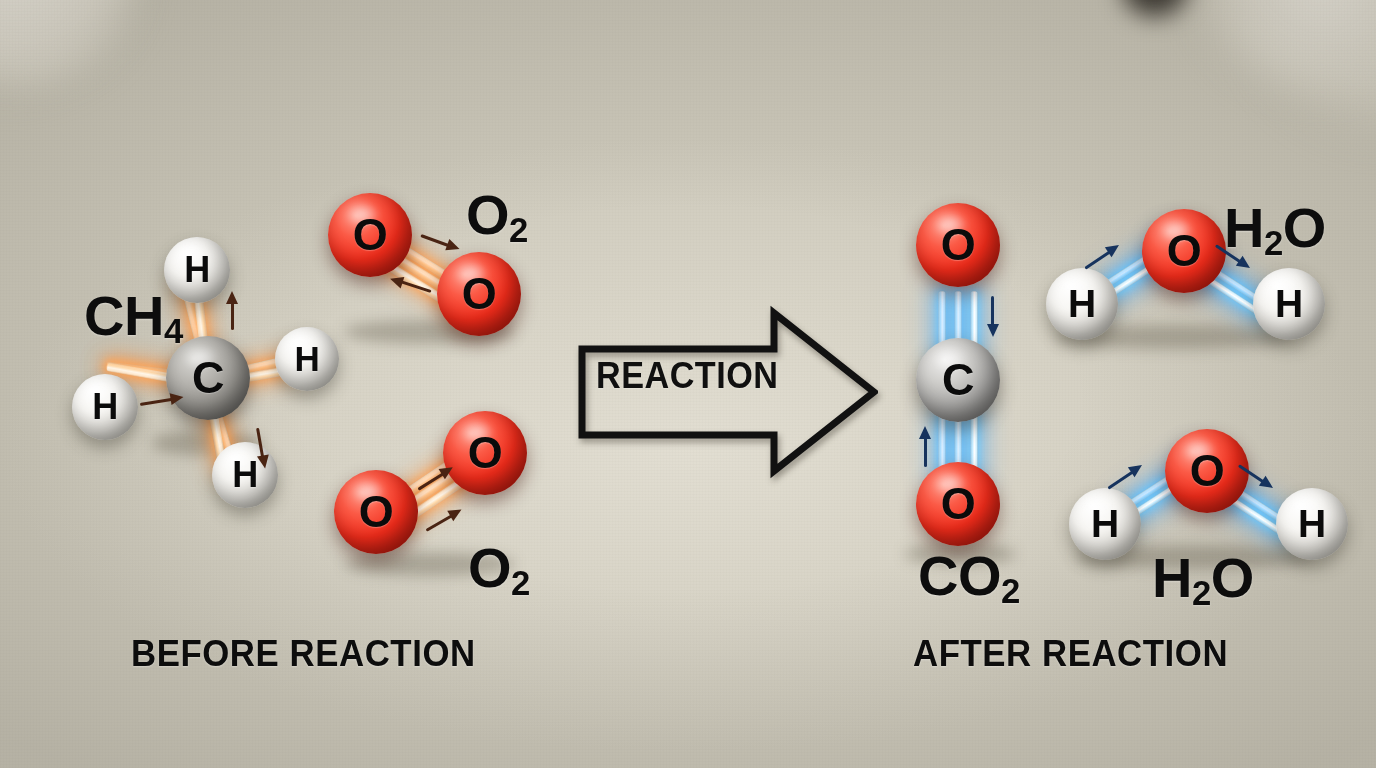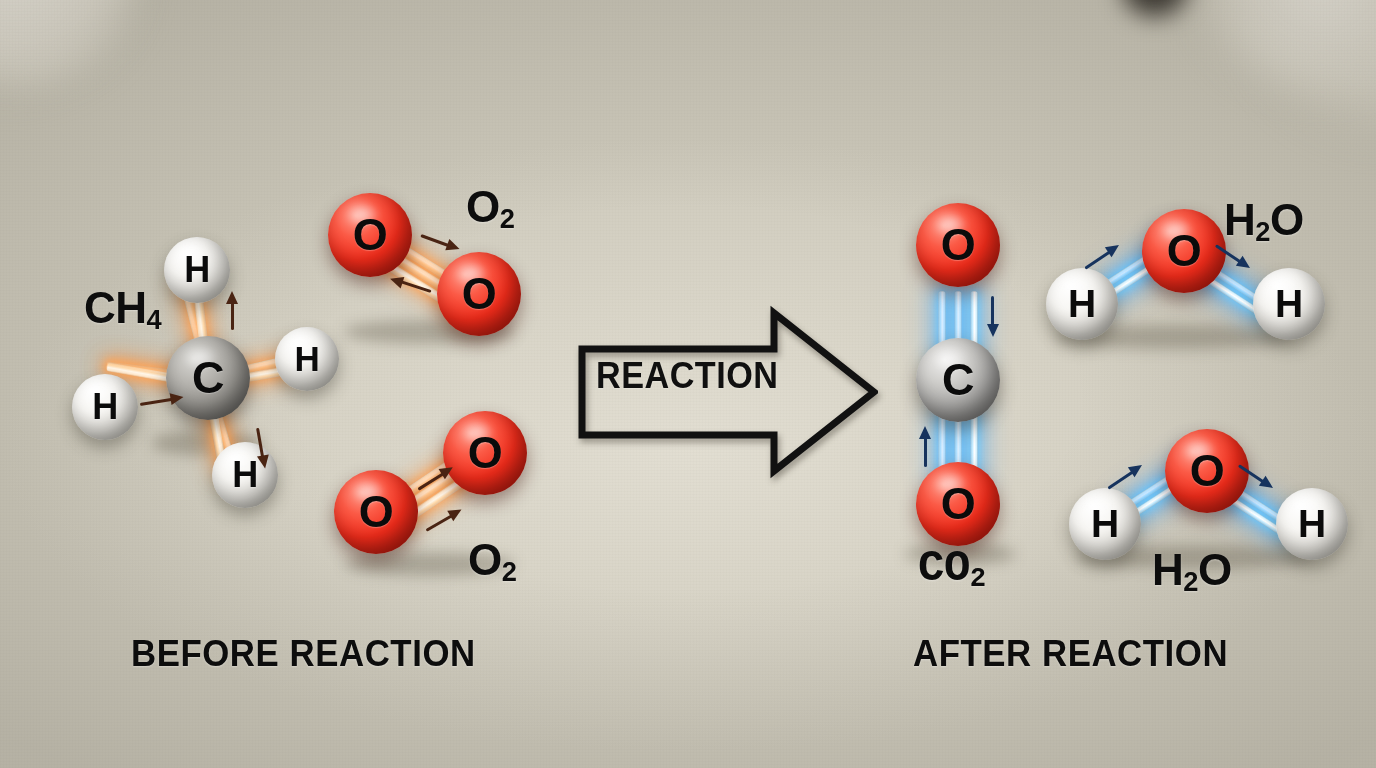--- a/index.html
+++ b/index.html
@@ -87,21 +87,21 @@
     border-top:6.5px solid transparent;border-bottom:6.5px solid transparent;}
   .varrow.brown .shaft{background:#4a2413;}
   .varrow.brown .head{border-left:13px solid #4a2413;}
   .varrow.navy .shaft{background:#16335e;}
   .varrow.navy .head{border-left:13px solid #16335e;}
 
   
   .label{position:absolute;color:#0d0d0d;font-weight:bold;
     font-family:"Liberation Sans",sans-serif;white-space:nowrap;
     text-shadow:0 1px 2px rgba(255,255,255,.35);}
-  .formula{font-size:44px;letter-spacing:-.5px;}
+  .formula{font-size:56px;letter-spacing:-.5px;}
   .formula sub{font-size:.62em;vertical-align:baseline;position:relative;top:.22em;}
   .section-label{font-size:37px;font-weight:bold;letter-spacing:.6px;
     transform:scaleX(.94);transform-origin:left center;}
 
   
   #reaction-arrow{position:absolute;left:578px;top:303px;width:300px;height:178px;}
   #reaction-arrow svg{display:block;width:100%;height:100%;
     filter:drop-shadow(2px 4px 3px rgba(45,40,30,.40));}
   #reaction-word{position:absolute;left:596px;top:355px;font-size:36px;
     font-weight:bold;color:#101010;letter-spacing:.5px;transform:scaleX(.95);
@@ -275,21 +275,21 @@
 
     <div class="varrow navy" style="left:993px;top:296px;transform:rotate(90deg);">
       <div class="shaft" style="width:30px;"></div>
         <div class="head" style="left:28px;"></div>
     </div>
     <div class="varrow navy" style="left:925px;top:467px;transform:rotate(-90deg);">
       <div class="shaft" style="width:30px;"></div>
         <div class="head" style="left:28px;"></div>
     </div>
 
-    <div class="label formula" style="left:918px;top:543px;font-family:Liberation Mono, monospace;">
+    <div class="label formula" style="left:918px;top:543px;">
       <span>CO</span><sub>2</sub>
     </div>
   </div>
 
   <div>
     <div class="shadow-ellipse" style="left:1055px;top:325px;width:240px;height:24px;"></div>
 
     <div class="bond bond-blue" style="left:1105px;top:282px;width:84px;height:7px;transform:rotate(-33deg);"></div>
     <div class="bond bond-blue" style="left:1107px;top:293px;width:84px;height:7px;transform:rotate(-33deg);"></div>
     <div class="bond bond-blue" style="left:1193px;top:254px;width:84px;height:7px;transform:rotate(33deg);"></div>

